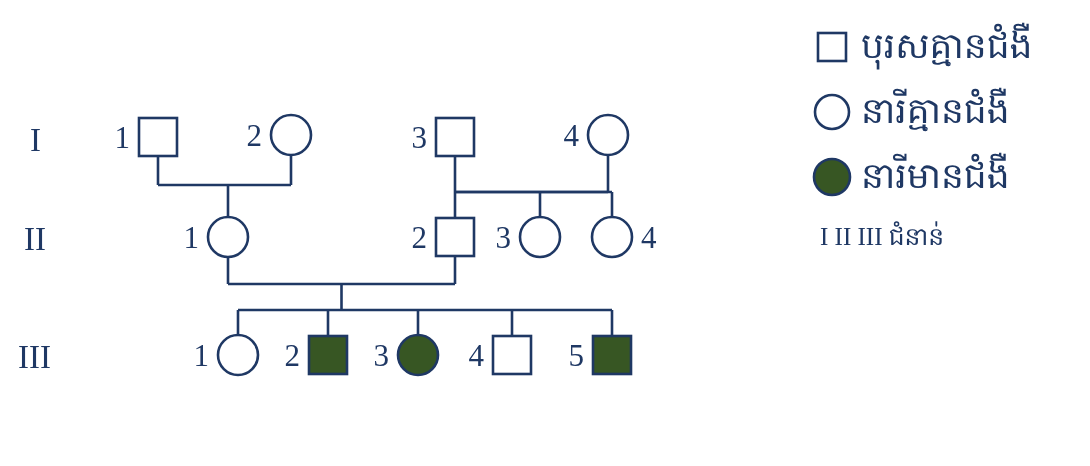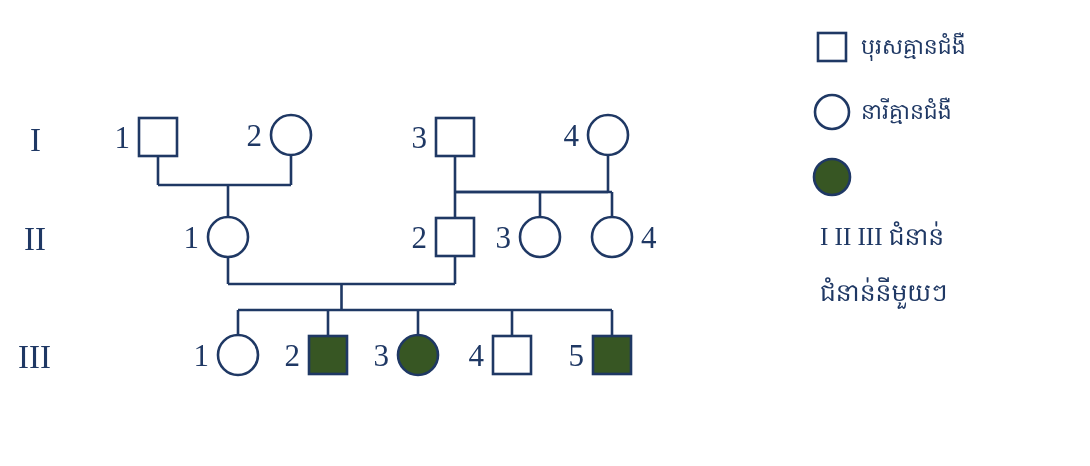--- a/index.html
+++ b/index.html
@@ -13,21 +13,21 @@
   #pedigree-svg { position:absolute; left:0; top:0; }
   .legend {
     position:absolute; left:810px; top:14px; width:280px;
     display:flex; flex-direction:column;
     color:var(--text,#1f3864);
   }
   .legend-row { display:flex; align-items:center; gap:7px; height:65px; }
   .lg-ic { flex:0 0 auto; display:block; }
   .sym-empty  { fill:#ffffff; stroke:var(--line,#1f3864); stroke-width:2.6; }
   .sym-filled { fill:var(--affected,#375623); stroke:var(--line,#1f3864); stroke-width:2.6; }
-  .legend-label { font-size:22px; line-height:1.15; white-space:nowrap; }
+  .legend-label { font-size:36px; line-height:1.15; white-space:nowrap; }
   .legend-note {
     font-size:25px; padding-left:10px;
     display:flex; align-items:center; white-space:nowrap;
   }
   .legend-note.n1 { height:60px; }
   .legend-note.n2 { height:62px; }
   .legend-note.n3 { height:52px; }
 </style>
 </head>
 <body>
@@ -102,19 +102,19 @@
         <circle cx="22" cy="20" r="17" class="sym-empty"></circle>
       </svg>
       <span class="legend-label">នារីគ្មានជំងឺ</span>
     </div>
 
 
     <div class="legend-row">
       <svg class="lg-ic" width="44" height="40">
         <circle cx="22" cy="20" r="18" class="sym-filled"></circle>
       </svg>
+      <span class="legend-label">នារីមានជំងឺ</span>
     </div>
 
     <div class="legend-note n1">I  II  III  ជំនាន់</div>
-    <div class="legend-note n3">ជំនាន់នីមួយៗ</div>
 
   </div>
 </div>
 
 </body></html>

